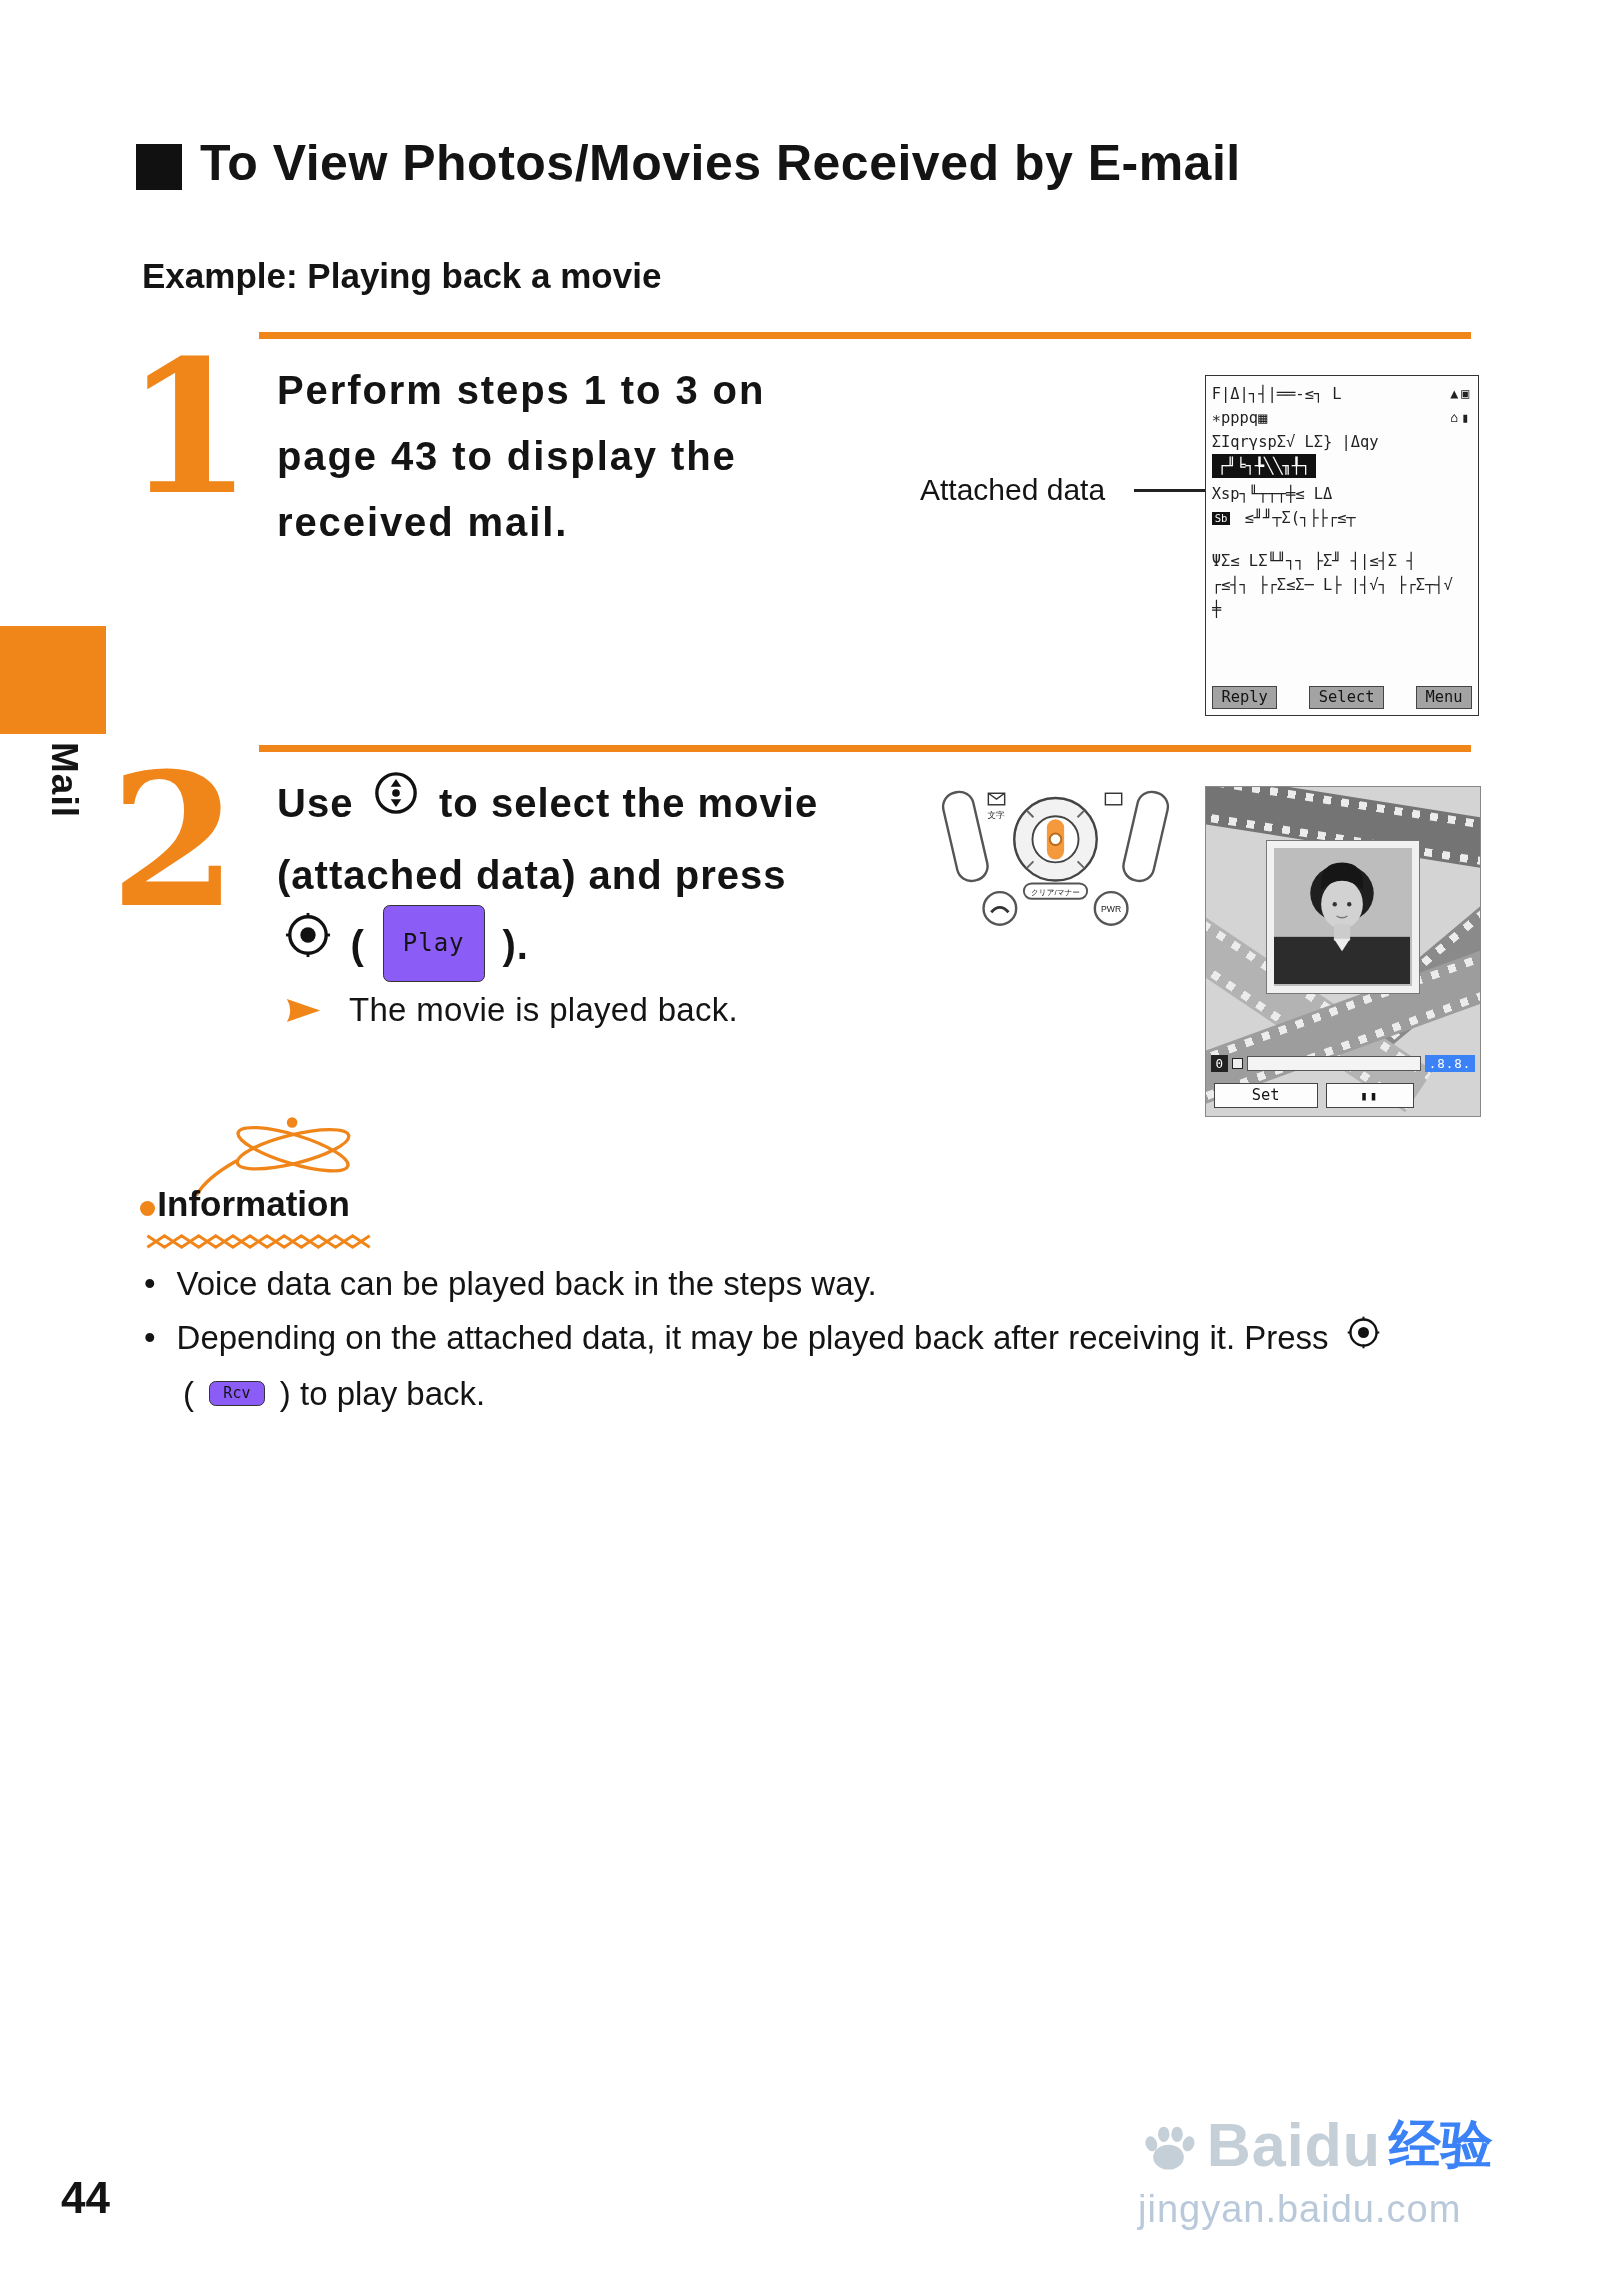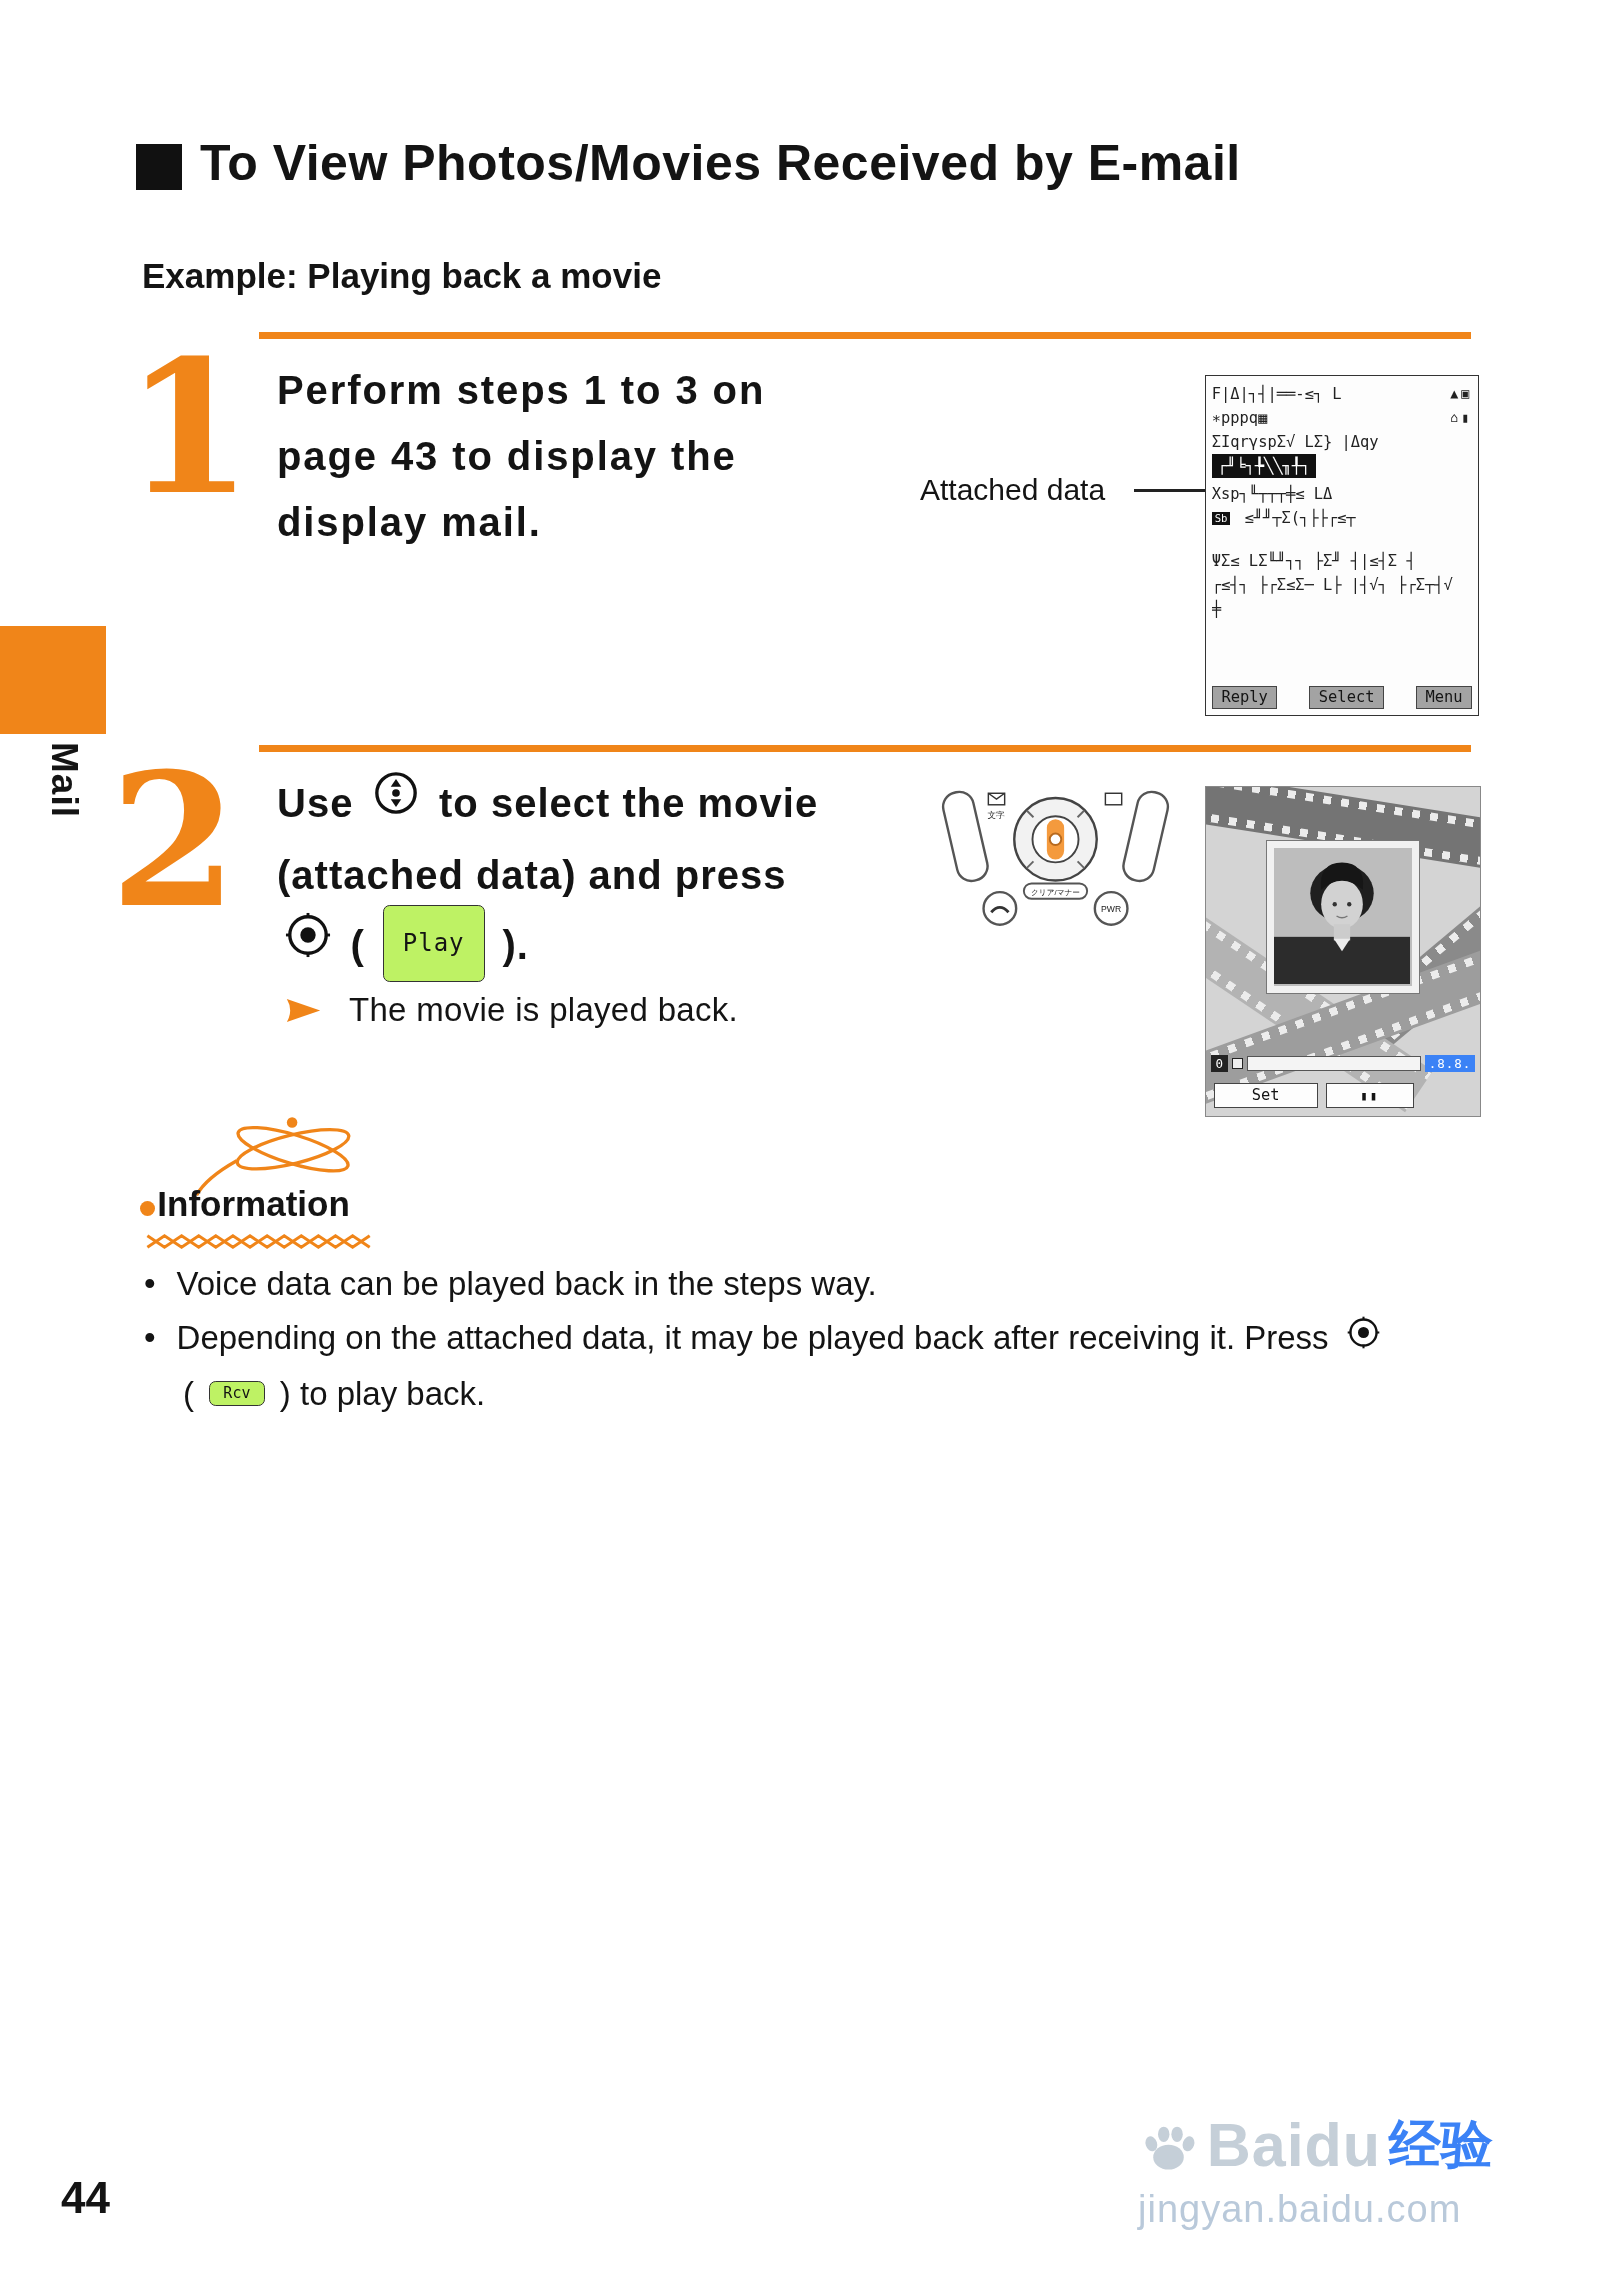--- a/index.html
+++ b/index.html
@@ -39,21 +39,21 @@
   .s1-badge{ display:inline-block; background:#111; color:#fff; font-size:10.6px; line-height:13.4px; padding:0 2.9px; margin-right:4.8px; vertical-align:middle; }
   .s1-softkeys{ position:absolute; left:5.8px; right:5.8px; bottom:5.8px; display:flex; justify-content:space-between; }
   .softkey{ border:1.9px solid #444; background:#a3a3a3; font-size:15.4px; line-height:21px; padding:0 8.6px; }
 
   
   .step2-text{ position:absolute; left:277px; top:769px; width:653px; font-size:40px; font-weight:700; line-height:69px; letter-spacing:1px; }
   .inline-icon{ display:inline-block; vertical-align:middle; margin:0 7.7px; position:relative; top:-3.8px; }
   .key-label-box{
     display:inline-block; border:1.9px solid #333; border-radius:6.7px;
     font-family:"DejaVu Sans Mono", monospace; font-size:24px; font-weight:400;
-    padding:2.9px 19px; vertical-align:middle; position:relative; top:-4.8px; margin:0 5.8px; background:#bef264;
+    padding:2.9px 19px; vertical-align:middle; position:relative; top:-4.8px; margin:0 5.8px; background:#8b5cf6;
   }
   .key-label-box.small{ font-size:15px; padding:1px 13.4px; top:-2.9px; }
   .result-row{ position:absolute; left:284px; top:991px; display:flex; align-items:center; gap:25px; }
   .result-text{ font-size:33px; font-weight:400; letter-spacing:0.3px; }
 
   
   .keypad{ position:absolute; left:940px; top:776px; width:231px; height:165px; }
 
   
   .screen2{
@@ -112,21 +112,21 @@
   <div class="example">Example:  Playing back a movie</div>
 
   <div class="mail-tab"></div>
   <div class="mail-label">Mail</div>
 
   <div class="rule rule1"></div>
   <div class="stepnum num1">1</div>
   <div class="step1-text">
     <div>Perform steps 1 to 3 on</div>
     <div>page 43 to display the</div>
-    <div>display mail.</div>
+    <div>received mail.</div>
   </div>
   <div class="callout">Attached data</div>
   <div class="callout-line"></div>
 
   <div class="screen1">
     <div class="s1-row">
       <span class="right">▲▣</span>
       <span>F|Δ|┐┤|══-≤┐ L</span>
     </div>
     <div class="s1-row">

